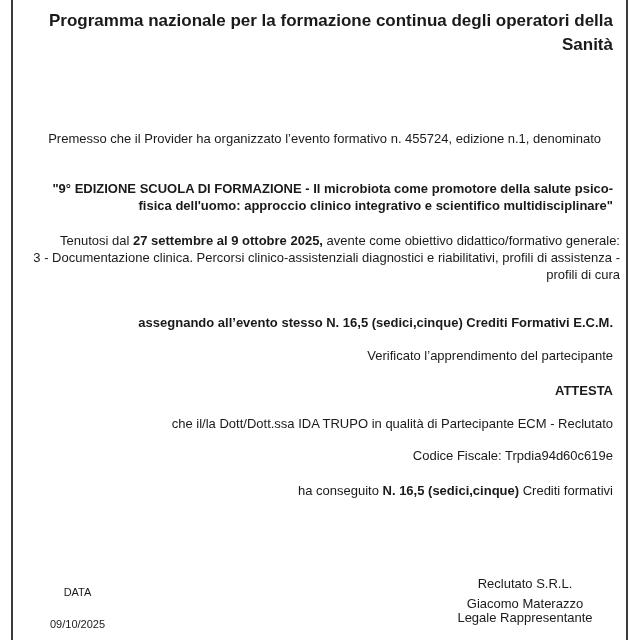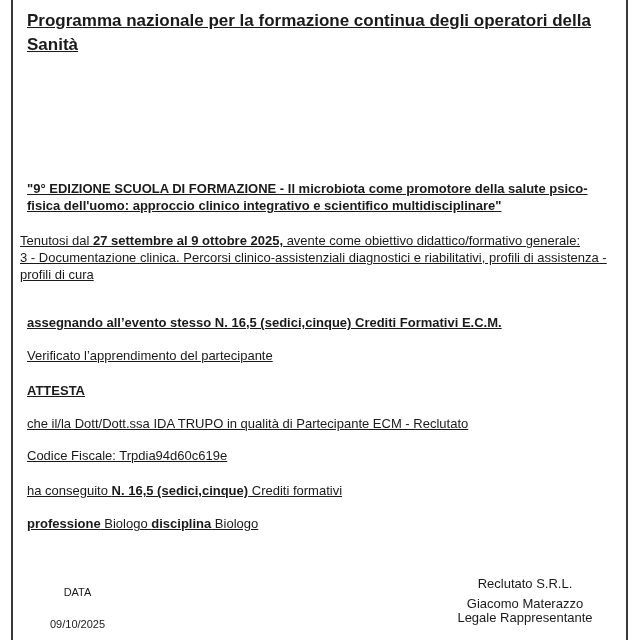--- a/index.html
+++ b/index.html
@@ -20,25 +20,24 @@
     background: var(--border-color, #3b3b3b);
   }
   .vline-left  { left: 11px; }
   .vline-right { left: 626px; }
 
   .block {
     position: absolute;
     left: 50%;
     transform: translateX(-50%);
     width: 586px;
-    text-align: left;
+    text-align: right;
     font-size: 13px;
     line-height: 17px;
     color: var(--text-color, #1a1a1a);
-    text-decoration: underline;
   }
   .bold { font-weight: bold; }
 
   .title-block {
     top: 9px;
     font-size: 17px;
     line-height: 24px;
     font-weight: bold;
   }
   .premise-block     { top: 130px; width: 562px; }
@@ -75,20 +74,21 @@
 </head>
 <body>
 
 <div class="page">
 
   <div class="vline vline-left"></div>
   <div class="vline vline-right"></div>
 
   <div class="block title-block">Programma nazionale per la formazione continua degli operatori della Sanità</div>
 
+  <div class="block premise-block">Premesso che il Provider ha organizzato l’evento formativo n. 455724, edizione n.1, denominato</div>
 
   <div class="block event-name-block">"9° EDIZIONE SCUOLA DI FORMAZIONE - Il microbiota come promotore della salute psico-fisica dell'uomo: approccio clinico integrativo e scientifico multidisciplinare"</div>
 
   <div class="block held-block">
     <div>
       <span>Tenutosi dal </span><span class="bold">27 settembre al 9 ottobre 2025,</span><span> avente come obiettivo didattico/formativo generale:</span>
     </div>
     <div>3 - Documentazione clinica. Percorsi clinico-assistenziali diagnostici e riabilitativi, profili di assistenza - profili di cura</div>
   </div>
 
@@ -99,23 +99,20 @@
   <div class="block participant-block">che il/la Dott/Dott.ssa IDA TRUPO in qualità di Partecipante ECM - Reclutato</div>
 
   <div class="block attesta-block">ATTESTA</div>
 
   <div class="block fiscal-block">Codice Fiscale: Trpdia94d60c619e</div>
 
   <div class="block credits-block">
     <span>ha conseguito </span><span class="bold">N. 16,5 (sedici,cinque)</span><span> Crediti formativi</span>
   </div>
 
-  <div class="block profession-block">
-    <span class="bold">professione</span><span> Biologo </span><span class="bold">disciplina</span><span> Biologo</span>
-  </div>
 
   <div class="footer-date-block">
     <div>DATA</div>
     <div class="footer-date-value">09/10/2025</div>
   </div>
 
   <div class="footer-signature-block">
     <div>Reclutato S.R.L.</div>
     <div class="signer-lines">
       <div>Giacomo Materazzo</div>

